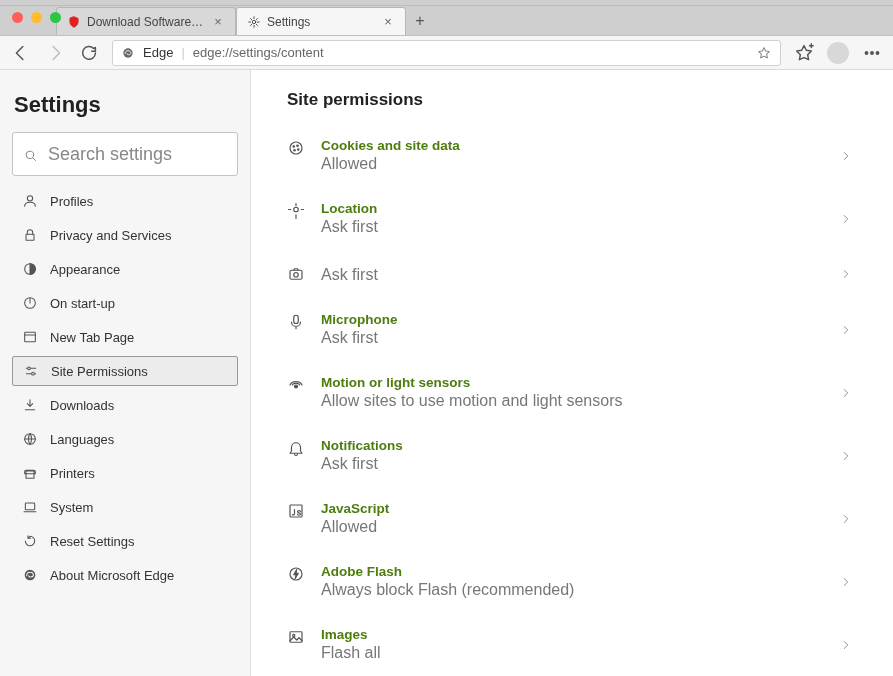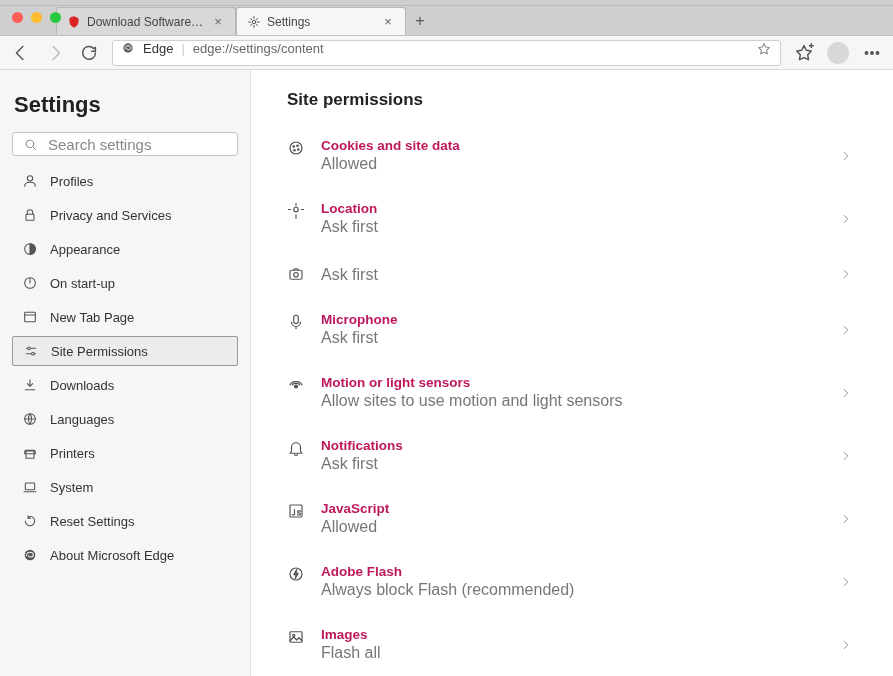--- a/index.html
+++ b/index.html
@@ -13,39 +13,39 @@
 .tabstrip { height: 30px; background: #cfcfcf; border-bottom: 1px solid #c0c0c0; display: flex; align-items: flex-end; padding-left: 56px; }
 .tab { height: 28px; display: flex; align-items: center; padding: 0 10px; font-size: 12px; color: #444; border: 1px solid #b7b7b7; border-bottom: none; background: #d8d8d8; max-width: 180px; min-width: 170px; gap: 6px; border-top-left-radius: 3px; border-top-right-radius: 3px; }
 .tab.active { background: #f6f6f6; }
 .tab-title { flex: 1; white-space: nowrap; overflow: hidden; text-overflow: ellipsis; }
 .tab-close { font-size: 13px; color: #666; width: 14px; text-align: center; }
 .tab-favicon { width: 14px; height: 14px; display: flex; align-items: center; justify-content: center; font-size: 11px; }
 .newtab { width: 28px; height: 28px; display: flex; align-items: center; justify-content: center; color: #555; font-size: 16px; }
 .toolbar { height: 34px; background: #f6f6f6; border-bottom: 1px solid #d9d9d9; display: flex; align-items: center; padding: 0 10px; gap: 12px; }
 .tbtn { width: 22px; height: 22px; display: flex; align-items: center; justify-content: center; color: #555; }
 .tbtn.disabled { color: #bbb; }
-.urlbox { flex: 1; height: 26px; border: 1px solid #d0d0d0; border-radius: 3px; background: #fff; display: flex; padding: 0 8px; gap: 8px; font-size: 13px; color: #666; }
+.urlbox { flex: 1; height: 26px; border: 1px solid #d0d0d0; border-radius: 3px; background: #fff; display: flex; align-items: center; padding: 0 8px; gap: 8px; font-size: 13px; color: #666; }
 .urlbox .slot { color: #333; }
 .urlbox .sep { color: #ccc; }
 .urlbox .star { margin-left: auto; color: #888; }
 .avatar { width: 22px; height: 22px; border-radius: 50%; background: #d8d8d8; }
 .main { display: flex; height: calc(676px - 70px); }
 .sidebar { width: 251px; border-right: 1px solid #e0e0e0; padding: 18px 10px 0 10px; background: #f6f6f6; }
 .sidebar h1 { font-size: 22px; font-weight: 700; color: #222; margin: 4px 0 14px 4px; }
-.search { height: 24px; border: 1px solid #c4c4c4; border-radius: 3px; display: flex; align-items: center; padding: 0 10px; gap: 10px; font-size: 15px; color: #888; background: #fff; margin: 0 2px 10px 2px; }
+.search { height: 44px; border: 1px solid #c4c4c4; border-radius: 3px; display: flex; align-items: center; padding: 0 10px; gap: 10px; font-size: 18px; color: #888; background: #fff; margin: 0 2px 10px 2px; }
 .nav { list-style: none; }
 .nav li { height: 30px; display: flex; align-items: center; gap: 12px; padding: 0 10px; font-size: 13px; color: #333; border-radius: 2px; margin: 4px 2px; cursor: pointer; }
 .nav li.active { border: 1px solid #999; background: #ececec; }
 .nav .icon { width: 16px; height: 16px; display: flex; align-items: center; justify-content: center; color: #555; }
 .content { flex: 1; overflow-y: auto; padding: 20px 36px 0 36px; background: #fff; }
 .content h2 { font-size: 17px; font-weight: 700; color: #222; margin-bottom: 14px; }
 .perm { display: flex; align-items: flex-start; padding: 14px 4px 14px 0; gap: 16px; cursor: pointer; }
 .perm .picon { width: 18px; height: 18px; display: flex; align-items: center; justify-content: center; color: #555; margin-top: 1px; flex-shrink: 0; }
 .perm .ptxt { flex: 1; }
-.perm .ptitle { font-size: 13.5px; font-weight: 600; color: #be185d; }
+.perm .ptitle { font-size: 13.5px; font-weight: 600; color: #4d7c0f; }
 .perm .psub { font-size: 16px; color: #777; margin-top: 2px; }
 .perm .chev { color: #888; align-self: center; }
 svg { width: 100%; height: 100%; stroke: currentColor; fill: none; stroke-width: 1.6; stroke-linecap: round; stroke-linejoin: round; }
 </style>
 </head>
 <body>
 
 <svg width="0" height="0" style="position:absolute">
 <defs>
 <g id="i-person">

